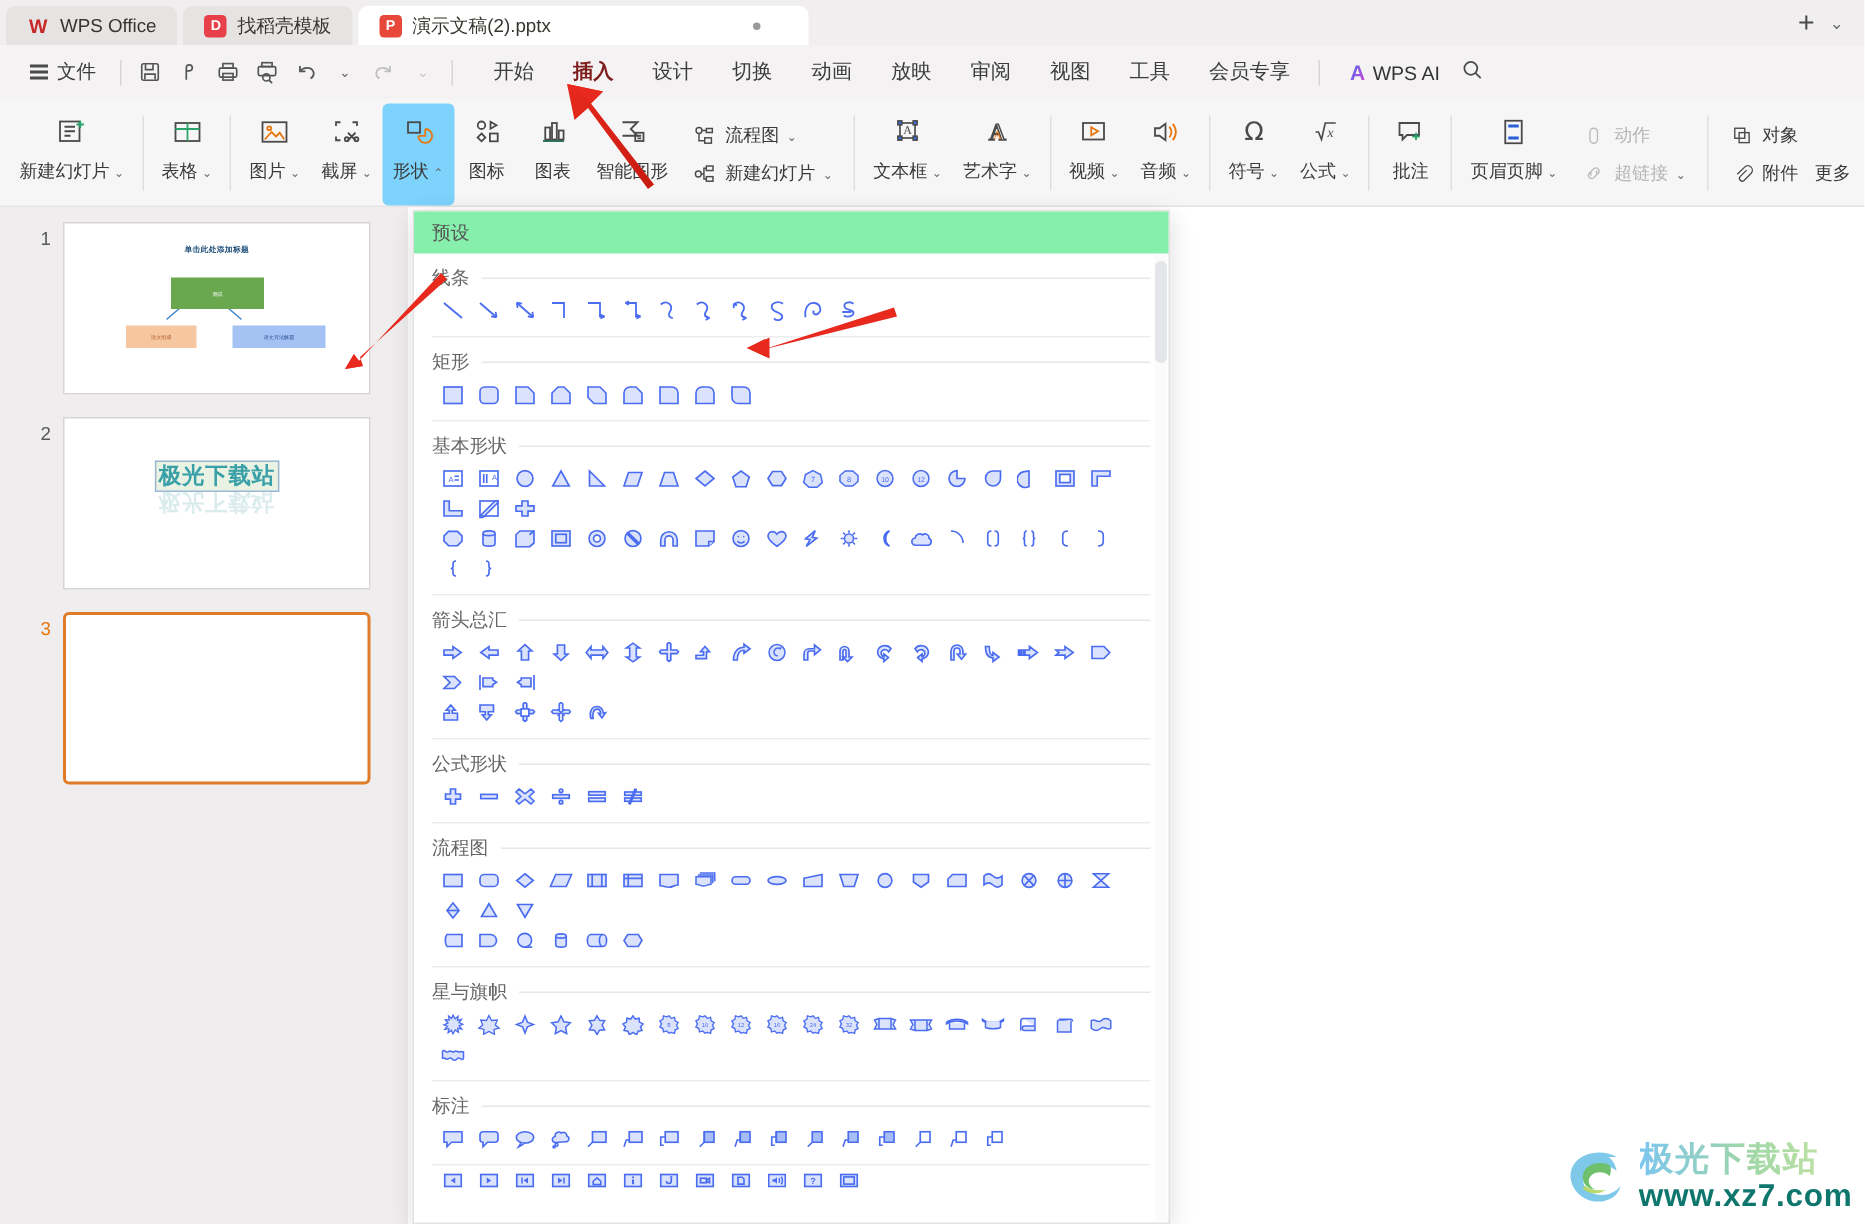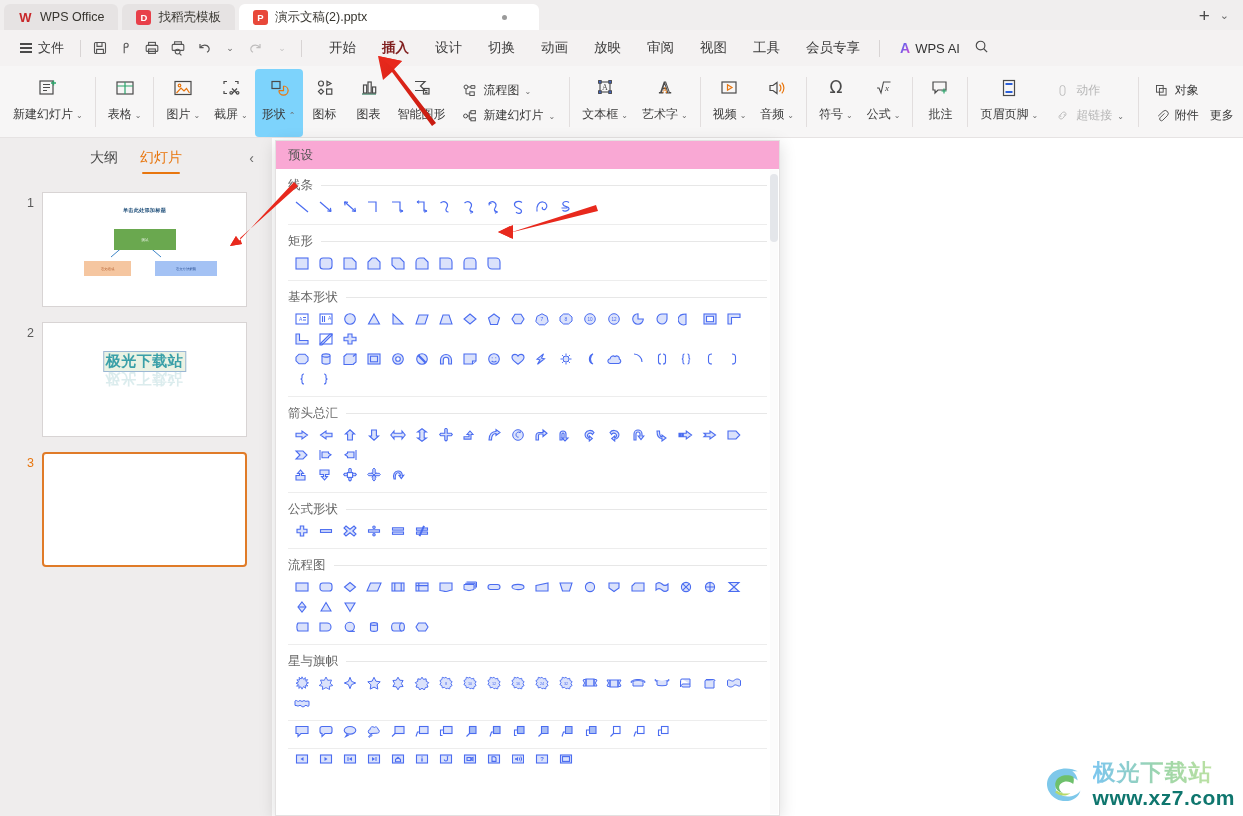--- a/index.html
+++ b/index.html
@@ -131,21 +131,21 @@
   
   .canvas { position:absolute; left:272px; top:138px; width:971px; height:678px;
             background:#fff; }
 
   
   .panel {
     position:absolute; left:275px; top:140px; width:505px; height:676px;
     background:#fff; border:1px solid #e3e1e1;
     box-shadow:0 4px 16px rgba(0,0,0,.14);
   }
-  .panel-head { height:28px; background:#f9a8d4; display:flex; align-items:center;
+  .panel-head { height:28px; background:#86efac; display:flex; align-items:center;
                 padding-left:12px; font-size:12.5px; color:#555; }
   .panel-body { position:absolute; left:0; top:28px; right:0; bottom:0; overflow:hidden; }
   .sec { padding:0 12px 0 12px; }
   .sec-h { display:flex; align-items:center; gap:8px; font-size:12.5px; color:#666;
            margin:8px 0 3px 0; }
   .sec-h .line { flex:1; height:1px; background:#e7e7e7; }
   .grid { display:flex; flex-wrap:wrap; gap:0; padding-left:2px; }
   .cell { width:24px; height:20px; display:flex; align-items:center; justify-content:center;
           flex:none; }
   .cell svg { display:block; }
@@ -578,25 +578,20 @@
             </svg>
           </span>
           <span>附件</span>
           <span style="margin-left:6px;">更多</span>
         </div>
       </div>
     </div>
   </div>
 
   <div class="sidebar">
-    <div class="sb-tabs">
-      <span class="sb-tab">大纲</span>
-      <span class="sb-tab active">幻灯片</span>
-      <span class="sb-collapse">‹</span>
-    </div>
 
     <div class="slides">
 
       <div class="slide-row">
         <div class="slide-num">1</div>
         <div class="thumb">
           <div class="s1-title">单击此处添加标题</div>
           <svg style="position:absolute;left:0;top:0" width="205" height="115">
             <path d="M82 52 L68 64" stroke="#3d85c6" stroke-width="1" fill="none"></path>
             <path d="M104 52 L118 64" stroke="#3d85c6" stroke-width="1" fill="none"></path>
@@ -1480,20 +1475,24 @@
           <div class="cell">
               <svg width="16" height="14" viewBox="0 0 16 14" fill="#dbe2fb" stroke="#4a6cf0" stroke-width="1">
                 <path d="M1 5c1.3-2 2.7 1.6 4 0s2.7 1.6 4 0 2.7 1.6 4 0l2 .3v4.4c-1.3 2-2.7-1.6-4 0s-2.7 1.6-4 0-2.7 1.6-4 0L1 9.4z"></path>
               </svg>
             </div>
         </div>
       </div>
       <div class="divline"></div>
 
       <div class="sec">
+        <div class="sec-h">
+            <span>标注</span>
+            <span class="line"></span>
+          </div>
         <div class="grid">
           <div class="cell">
               <svg width="16" height="14" viewBox="0 0 16 14" fill="#dbe2fb" stroke="#4a6cf0" stroke-width="1.1">
                 <path d="M2 2.5h12v7h-7l-3 3v-3H2z"></path>
               </svg>
             </div>
           <div class="cell">
               <svg width="16" height="14" viewBox="0 0 16 14" fill="#dbe2fb" stroke="#4a6cf0" stroke-width="1.1">
                 <path d="M4 2.5h8a2 2 0 012 2v3a2 2 0 01-2 2H7l-3 3v-3a2 2 0 01-2-2v-3a2 2 0 012-2z"></path>
               </svg>

